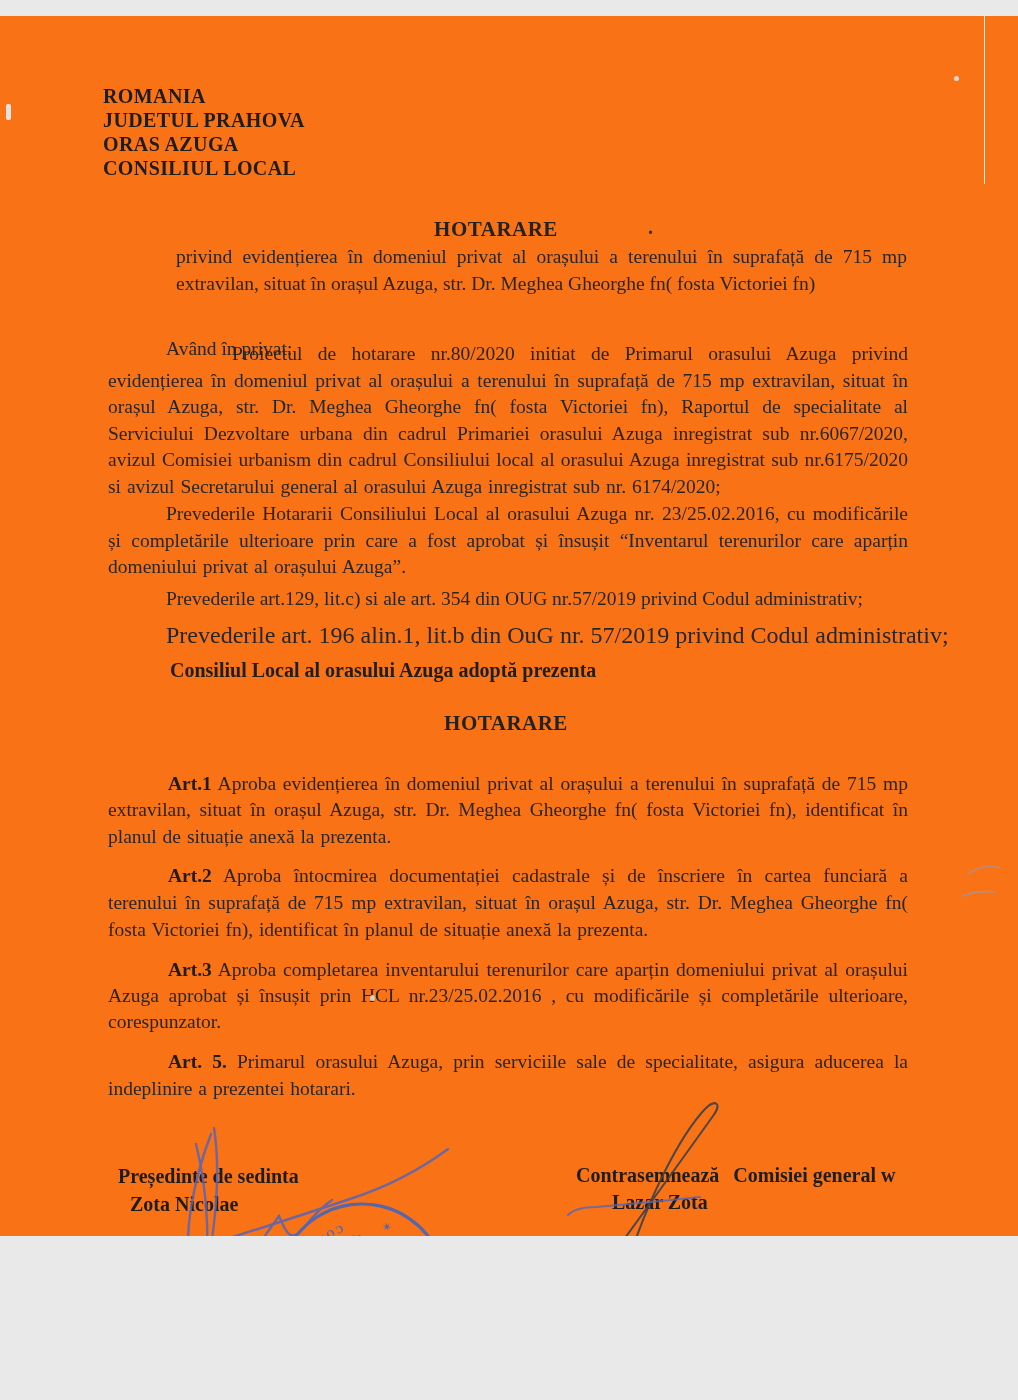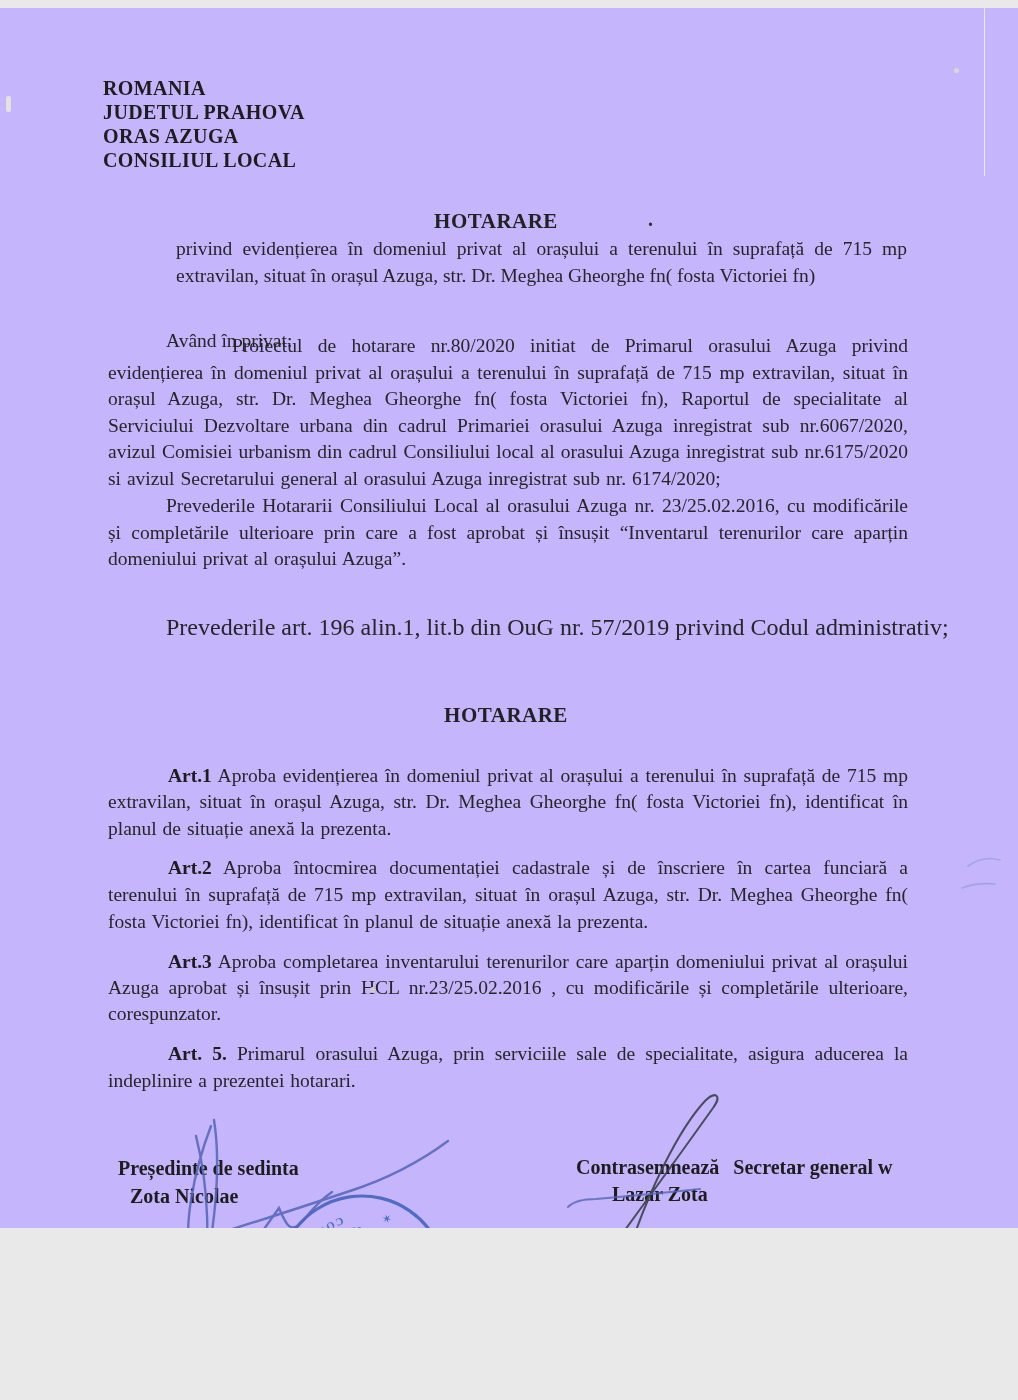--- a/index.html
+++ b/index.html
@@ -1,21 +1,21 @@
 <!DOCTYPE html>
 <html><head>
 <meta charset="utf-8">
 <style>
   html,body{margin:0;padding:0;}
   body{background:#e9e9e9;}
   .page{
     position:relative;
     width:1018px;height:1220px;
-    margin:8px auto;
-    background:#c4b5fd;
+    margin:16px auto;
+    background:#f97316;
     overflow:hidden;
     font-family:"Liberation Serif","DejaVu Serif",serif;
     color:#262626;
   }
   .abs{position:absolute;}
   
   .doc-header{left:103px;top:68px;font-size:20px;font-weight:bold;line-height:24px;color:#1d1d1d;letter-spacing:.4px;}
   
   .doc-title{left:108px;top:201px;width:776px;text-align:center;font-size:21px;font-weight:bold;color:#222;letter-spacing:.5px;}
   .title-dot{left:648px;top:200px;font-size:20px;font-weight:bold;color:#333;}
@@ -61,40 +61,42 @@
     <div>CONSILIUL LOCAL</div>
   </div>
 
   <div class="abs doc-title">HOTARARE</div>
   <div class="abs title-dot">.</div>
   <div class="abs doc-subtitle">privind evidențierea în domeniul privat al orașului a terenului în suprafață de 715 mp extravilan, situat în orașul Azuga,  str. Dr. Meghea Gheorghe fn( fosta Victoriei fn)</div>
 
   <div class="abs p-having">Având în privat:</div>
   <div class="abs para p-1">Proiectul de hotarare nr.80/2020 initiat de Primarul orasului Azuga privind evidențierea în domeniul privat al orașului a terenului în suprafață de 715 mp extravilan, situat în orașul Azuga,  str. Dr. Meghea Gheorghe fn( fosta Victoriei fn), Raportul de specialitate  al Serviciului Dezvoltare urbana din cadrul Primariei orasului Azuga inregistrat sub nr.6067/2020, avizul Comisiei urbanism din cadrul Consiliului local al orasului Azuga inregistrat sub nr.6175/2020 si avizul Secretarului general al orasului Azuga inregistrat sub nr. 6174/2020;</div>
   <div class="abs para p-2">Prevederile Hotararii Consiliului Local al orasului Azuga   nr.  23/25.02.2016, cu modificările și completările ulterioare prin care a fost aprobat și însușit “Inventarul terenurilor care aparțin domeniului privat al orașului Azuga”.</div>
+  <div class="abs p-legal1">Prevederile art.129, lit.c) si ale art. 354 din OUG nr.57/2019 privind Codul administrativ;</div>
   <div class="abs p-legal2">Prevederile art. 196 alin.1, lit.b din OuG nr. 57/2019 privind Codul administrativ;</div>
+  <div class="abs p-adopt">Consiliul Local al orasului Azuga adoptă prezenta</div>
   <div class="abs doc-title2">HOTARARE</div>
 
   <p class="abs para p-art1"><span class="art-label">Art.1</span><span> Aproba  evidențierea în domeniul privat al orașului a terenului în suprafață de 715 mp extravilan, situat în orașul Azuga,  str. Dr. Meghea Gheorghe fn( fosta Victoriei fn), identificat în planul de situație anexă la prezenta.</span></p>
   <p class="abs para p-art2"><span class="art-label">Art.2</span><span> Aproba întocmirea  documentației cadastrale și de înscriere în cartea  funciară a terenului în suprafață de 715 mp extravilan, situat în orașul Azuga,  str. Dr. Meghea Gheorghe fn( fosta Victoriei fn), identificat în planul de situație anexă la prezenta.</span></p>
   <p class="abs para p-art3"><span class="art-label">Art.3</span><span> Aproba completarea inventarului terenurilor care aparțin domeniului privat al orașului Azuga aprobat și însușit  prin HCL nr.23/25.02.2016 , cu modificările și completările ulterioare, corespunzator.</span></p>
   <p class="abs para p-art4"><span class="art-label">Art. 5.</span><span> Primarul orasului Azuga, prin serviciile sale de specialitate, asigura aducerea la indeplinire a prezentei hotarari.</span></p>
 
   <div class="abs sig-president">
     <div>Președinte de sedinta</div>
     <div class="name">Zota Nicolae</div>
   </div>
 
   <div class="abs sig-date">
     <div>Azuga 26.05.2020</div>
     <div>Nr. 78</div>
   </div>
 
   <div class="abs sig-secretary">
-    <div><span>Contrasemnează</span><span class="lbl2">Secretar general w</span></div>
+    <div><span>Contrasemnează</span><span class="lbl2">Comisiei general w</span></div>
     <div class="name">Lazar Zota</div>
   </div>
 
   <svg class="abs" style="left:267px;top:1177px;" width="190" height="190" viewBox="-95 -95 190 190">
     <g transform="rotate(103)" stroke="#4565bd" fill="none" opacity="0.9">
       <circle cx="0" cy="0" r="84" stroke-width="3.2"></circle>
       <circle cx="0" cy="0" r="47.5" stroke-width="2.4"></circle>
 
       <path id="arcCountry" d="M -57.2 -33 A 66 66 0 0 1 57.2 -33" stroke="none"></path>
       <path id="arcCouncil" d="M -59.8 27.9 A 66 66 0 0 0 59.8 27.9" stroke="none"></path>

